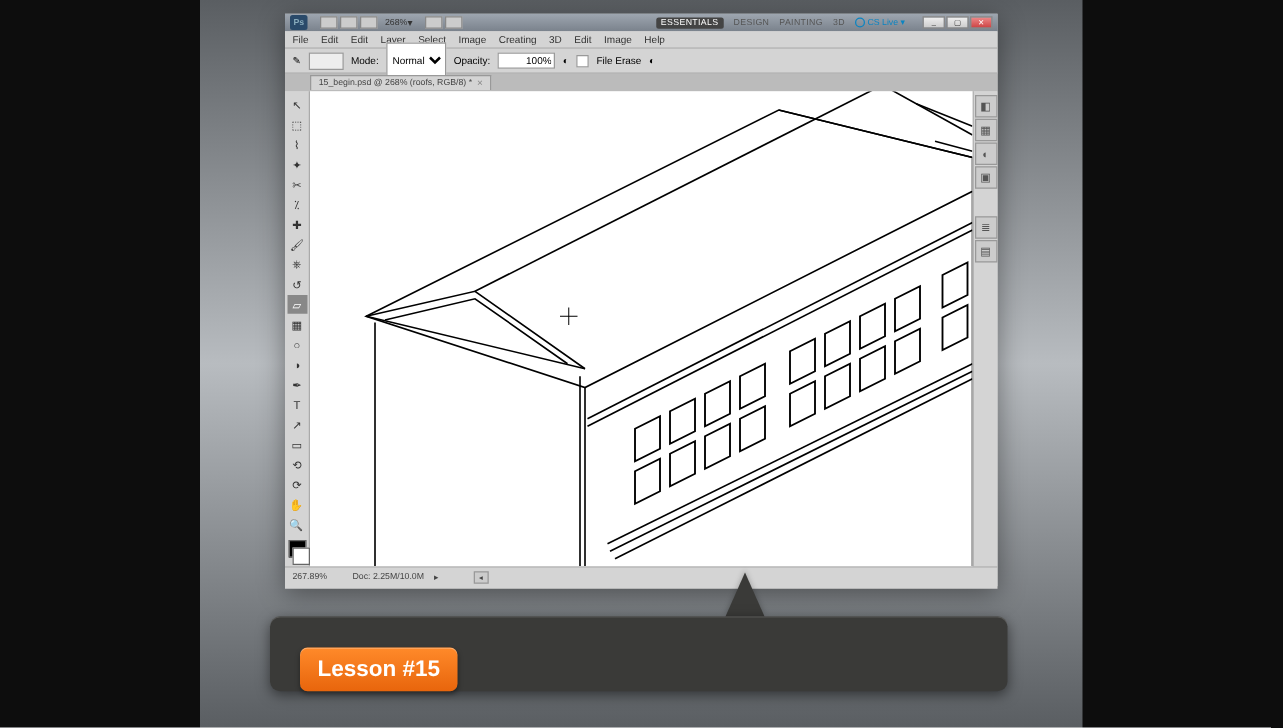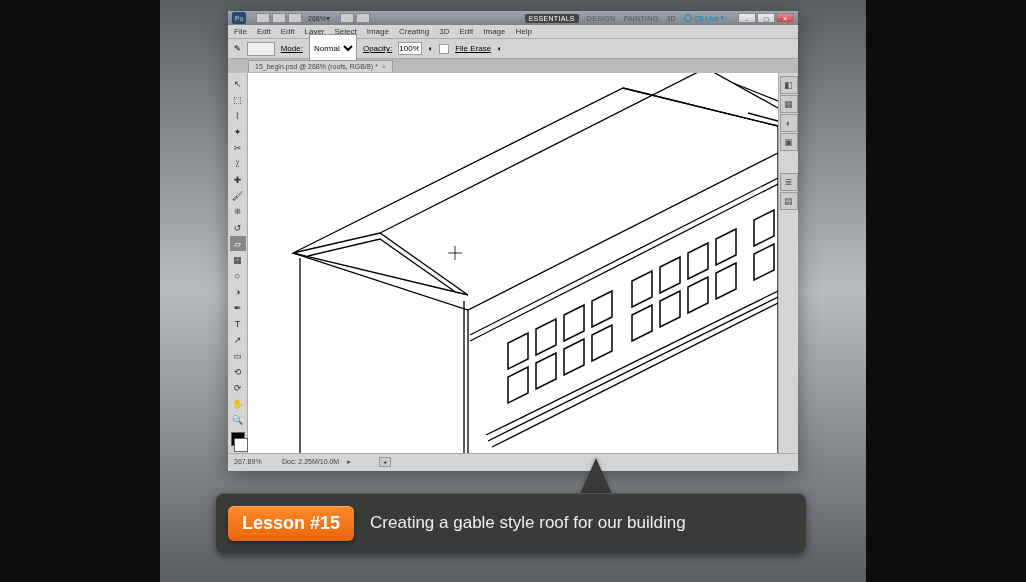--- a/index.html
+++ b/index.html
@@ -20,22 +20,22 @@
     .cslive-icon { width: 8px; height: 8px; border: 1.5px solid #0a84c2; border-radius: 50%; }
     .win-controls { display: flex; gap: 1px; margin-left: 6px; }
     .win-btn { width: 18px; height: 10px; background: linear-gradient(#eee,#ccc); border: 1px solid #888; font-size: 6px; display:flex; align-items:center; justify-content:center; }
     .win-btn.close { background: linear-gradient(#e88,#c44); color: #fff; }
     
     .menubar { height: 14px; background: #d4d4d4; border-bottom: 1px solid #aaa; display: flex; align-items: center; gap: 10px; padding: 0 6px; font-size: 8px; color: #333; }
     
     .optbar { height: 20px; background: #d4d4d4; border-bottom: 1px solid #aaa; display: flex; align-items: center; gap: 6px; padding: 0 6px; font-size: 8px; }
     .opt-brush { width: 28px; height: 14px; background: #eee; border: 1px solid #999; }
     .opt-select { height: 29px; font-size: 8px; border: 1px solid #999; background: #fff; }
-    .opt-label { font-size: 8px; text-decoration: underline; }
-    .opt-input { width: 24px; height: 13px; background: #fff; border: 1px solid #999; font-size: 8px; text-align: right; padding-right: 2px; }
+    .opt-label { font-size: 8px; }
+    .opt-input { width: 46px; height: 13px; background: #fff; border: 1px solid #999; font-size: 8px; text-align: right; padding-right: 2px; }
     .opt-check { width: 10px; height: 10px; border: 1px solid #999; background: #fff; }
     
     .doctab-bar { height: 14px; background: #bbb; display: flex; align-items: center; padding-left: 20px; }
     .doctab { background: #d4d4d4; border: 1px solid #999; border-bottom: none; padding: 1px 6px; font-size: 7px; color: #444; display: flex; align-items: center; gap: 4px; }
     .doctab-close { font-size: 8px; color: #888; }
     
     .workspace { display: flex; height: 380px; }
     .toolbar { width: 20px; background: #d4d4d4; border-right: 1px solid #aaa; display: flex; flex-direction: column; align-items: center; padding-top: 3px; gap: 1px; }
     .tool { width: 16px; height: 15px; display: flex; align-items: center; justify-content: center; font-size: 9px; color: #333; cursor: pointer; }
     .tool.active { background: #888; color: #fff; }
@@ -51,21 +51,21 @@
     .panel-icon { width: 18px; height: 18px; margin: 0 auto; background: #ccc; border: 1px solid #999; display:flex; align-items:center; justify-content:center; font-size:9px; color:#555; }
     .panel-gap { height: 20px; }
     
     .statusbar { height: 16px; background: #d4d4d4; border-top: 1px solid #aaa; display: flex; align-items: center; gap: 8px; padding: 0 6px; font-size: 7px; color: #444; }
     .status-zoom { width: 40px; }
     .status-doc { }
     .scroll-arrow { width: 12px; height: 10px; background: #ccc; border: 1px solid #999; display:flex; align-items:center; justify-content:center; font-size:6px; margin-left: 20px; }
     
     .tooltip-arrow { position: absolute; left: 580px; top: 458px; width: 0; height: 0; border-left: 16px solid transparent; border-right: 16px solid transparent; border-bottom: 36px solid #3a3a38; filter: drop-shadow(0 -2px 2px rgba(0,0,0,0.2)); }
     
-    .lesson-banner { position: absolute; left: 216px; bottom: 29px; width: 590px; height: 60px; background: #3a3a38; border-radius: 8px; box-shadow: 0 3px 10px rgba(0,0,0,0.5), inset 0 1px 0 rgba(255,255,255,0.15); display: flex; align-items: center; padding: 0 12px; gap: 16px; }
+    .lesson-banner { position: absolute; left: 216px; bottom: 29px; width: 590px; height: 60px; background: #3a3a38; border-radius: 8px; box-shadow: 0 3px 10px rgba(0,0,0,0.5), inset 0 1px 0 rgba(255,255,255,0.15); display: flex; align-items: flex-end; padding: 0 24px; gap: 16px; }
     .lesson-badge { background: linear-gradient(#ff8a2a, #e8650c); color: #fff; font-size: 18px; font-weight: bold; padding: 7px 14px; border-radius: 6px; box-shadow: inset 0 1px 0 rgba(255,255,255,0.3), 0 2px 4px rgba(0,0,0,0.4); white-space: nowrap; }
     .lesson-title { color: #eee; font-size: 17px; }
     
     .sidebar-left, .sidebar-right { position: absolute; top: 0; bottom: 0; width: 160px; background: #0d0d0d; }
     .sidebar-left { left: 0; }
     .sidebar-right { right: 0; }
   </style>
 </head>
 <body>
 
@@ -259,14 +259,13 @@
     <span class="status-doc">Doc: 2.25M/10.0M</span>
     <span>▸</span>
     <div class="scroll-arrow">◂</div>
   </div>
 </div>
 
 <div class="tooltip-arrow"></div>
 
 <div class="lesson-banner">
   <div class="lesson-badge">Lesson #15</div>
-  <div class="lesson-title">Creating a gable style roof for our building</div>
 </div>
 
 </body></html>

